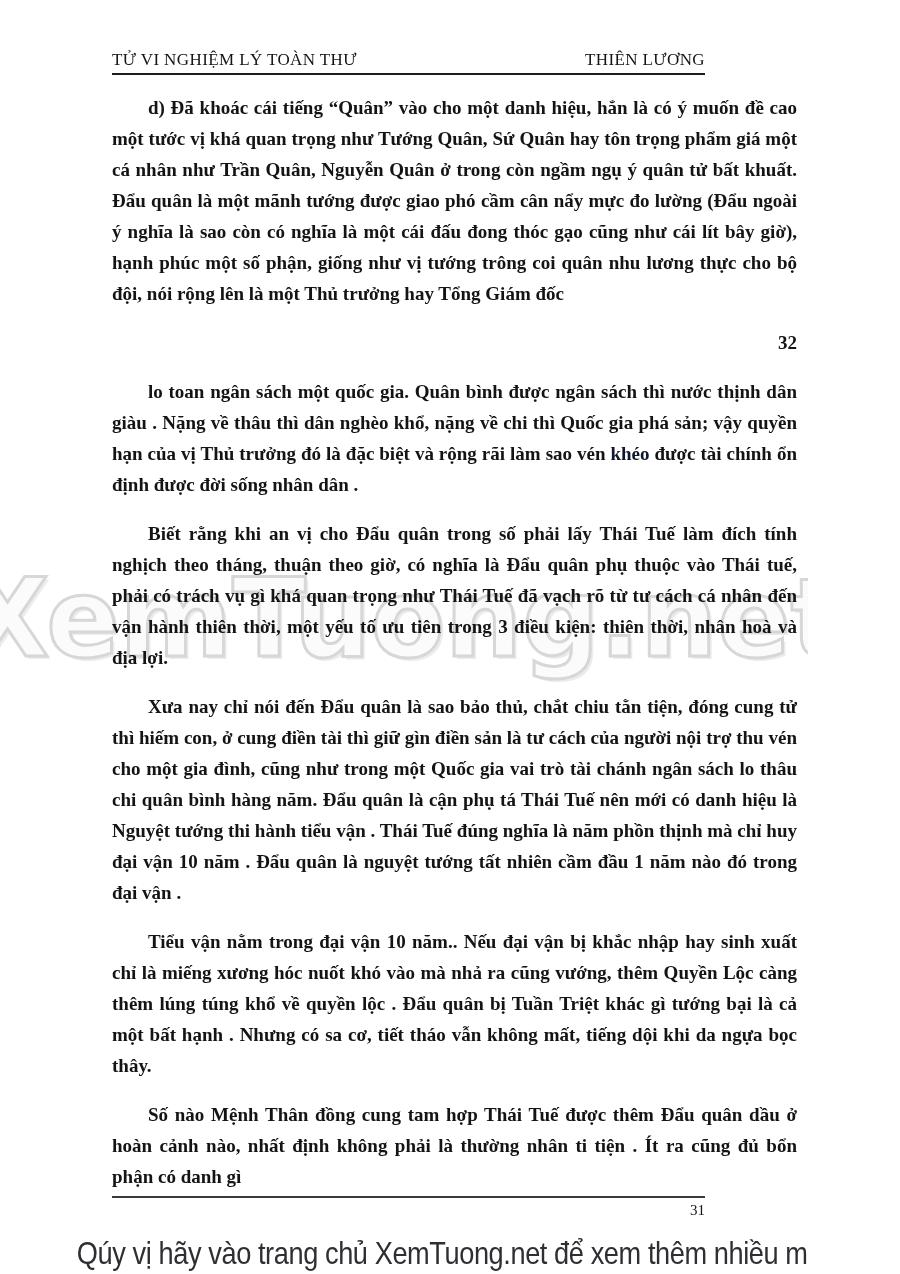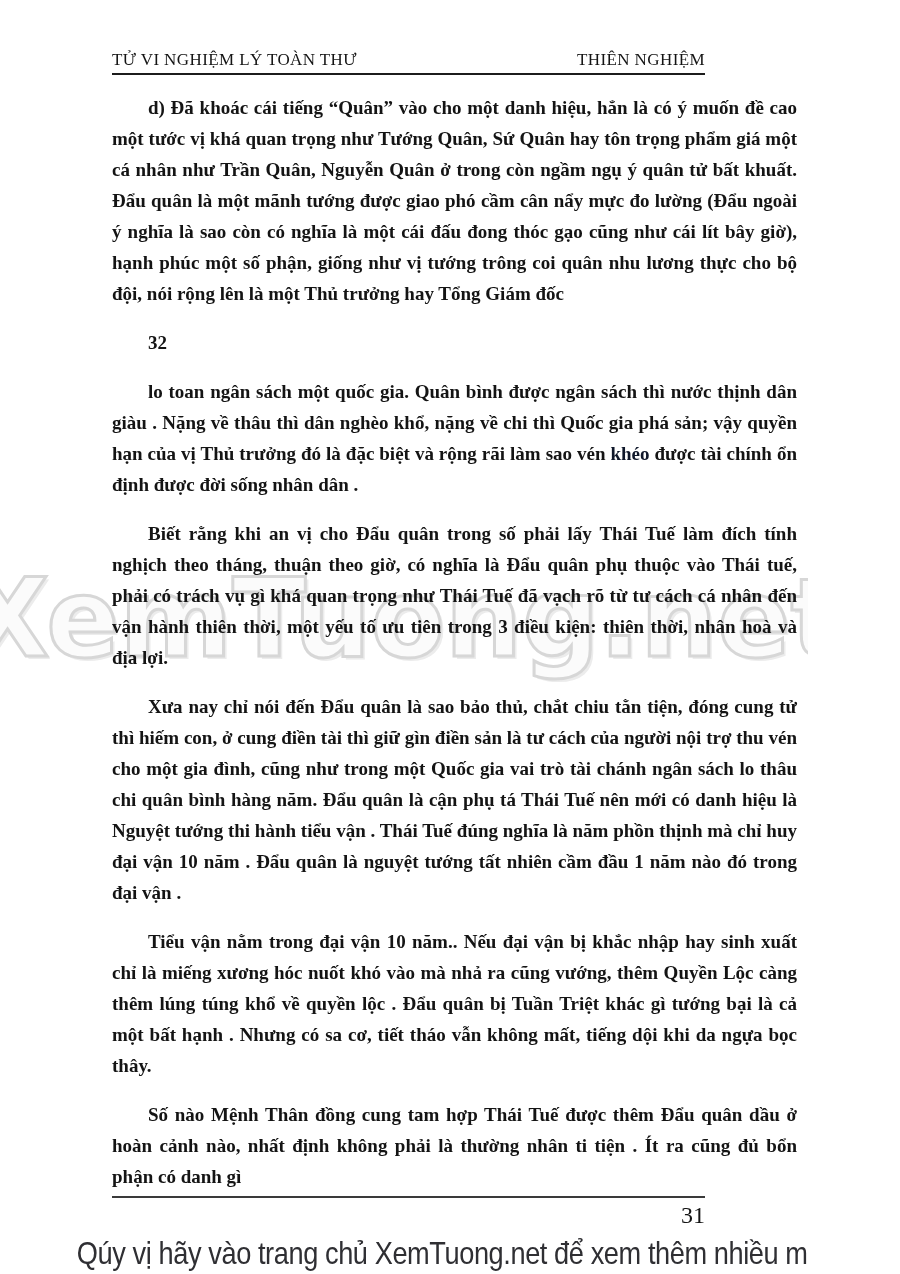--- a/index.html
+++ b/index.html
@@ -42,32 +42,32 @@
     z-index:1;
   }
   .content p {
     margin:0 0 18px 0;
     font-size:19px;
     line-height:31px;
     text-align:justify;
     text-indent:36px;
     font-weight:bold;
   }
-  .content p.page-break-num { text-align:left; }
+  .content p.page-break-num { text-align:right; }
   .hl { color:#0f172a; }
   .rule {
     position:absolute;
     left:112px; right:103px; top:1196px;
     border-top:2px solid #3a3a3a;
     z-index:2;
   }
   .pagenum {
     position:absolute;
     top:1202px; right:103px;
-    font-size:24px;
+    font-size:15px;
     z-index:2;
   }
   .footer {
     position:absolute;
     bottom:2px; left:0; width:100%;
     text-align:center;
     z-index:2;
   }
   .footer-inner {
     display:inline-block;
@@ -81,21 +81,21 @@
     letter-spacing:-0.5px;
   }
 </style>
 </head>
 <body>
 
 <div class="page">
 
   <div class="header">
     <span>TỬ VI NGHIỆM LÝ TOÀN THƯ</span>
-    <span>THIÊN NGHIỆM</span>
+    <span>THIÊN LƯƠNG</span>
   </div>
 
   <div class="watermark">XemTuong.net</div>
 
   <div class="content">
     <p>d) Đã khoác cái tiếng “Quân” vào cho một danh hiệu, hẳn là có ý muốn đề cao một tước vị khá quan trọng như Tướng Quân, Sứ Quân hay tôn trọng phẩm giá một cá nhân như Trần Quân, Nguyễn Quân ở trong còn ngầm ngụ ý quân tử bất khuất. Đẩu quân là một mãnh tướng được giao phó cầm cân nẩy mực đo lường (Đẩu ngoài ý nghĩa là sao còn có nghĩa là một cái đấu đong thóc gạo cũng như cái lít bây giờ), hạnh phúc một số phận, giống như vị tướng trông coi quân nhu lương thực cho bộ đội, nói rộng lên là một Thủ trưởng hay Tổng Giám đốc</p>
     <p class="page-break-num">32</p>
     <p><span>lo toan ngân sách một quốc gia.  Quân bình được ngân sách thì nước thịnh dân giàu . Nặng về thâu thì dân nghèo khổ, nặng về chi thì Quốc gia phá sản; vậy quyền hạn của vị Thủ trưởng đó là đặc biệt và rộng rãi làm sao vén </span><span class="hl">khéo</span><span> được tài chính ổn định được đời sống nhân dân .</span></p>
     <p>Biết rằng khi an vị cho Đẩu quân trong số phải lấy Thái Tuế làm đích tính nghịch theo tháng, thuận theo giờ, có nghĩa là Đẩu quân phụ thuộc vào Thái tuế, phải có trách vụ gì khá quan trọng như Thái Tuế đã vạch rõ từ tư cách cá nhân đến vận hành thiên thời, một yếu tố ưu tiên trong 3 điều kiện: thiên thời, nhân hoà và địa lợi.</p>
     <p>Xưa nay chỉ nói đến Đẩu quân là sao bảo thủ, chắt chiu tằn tiện, đóng cung tử thì hiếm con, ở cung điền tài thì giữ gìn điền sản là tư cách của người nội trợ thu vén cho một gia đình, cũng như trong một Quốc gia vai trò tài chánh ngân sách lo thâu chi quân bình hàng năm. Đẩu quân là cận phụ tá Thái Tuế nên mới có danh hiệu là Nguyệt tướng thi hành tiểu vận . Thái Tuế đúng nghĩa là năm phồn thịnh mà chỉ huy đại vận 10 năm . Đẩu quân là nguyệt tướng tất nhiên cầm đầu 1 năm nào đó trong đại vận .</p>

